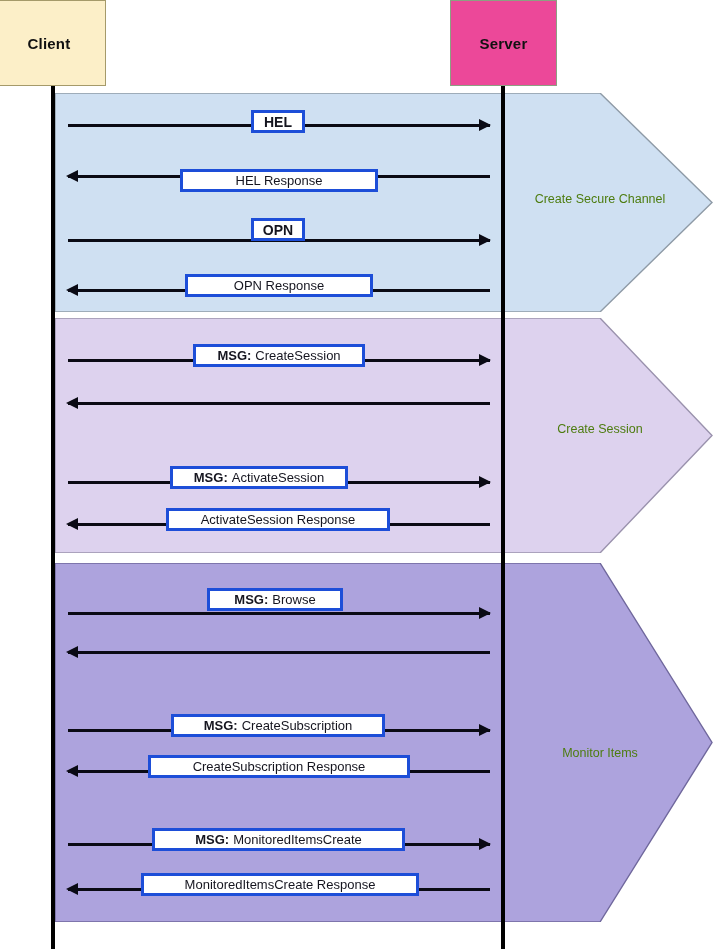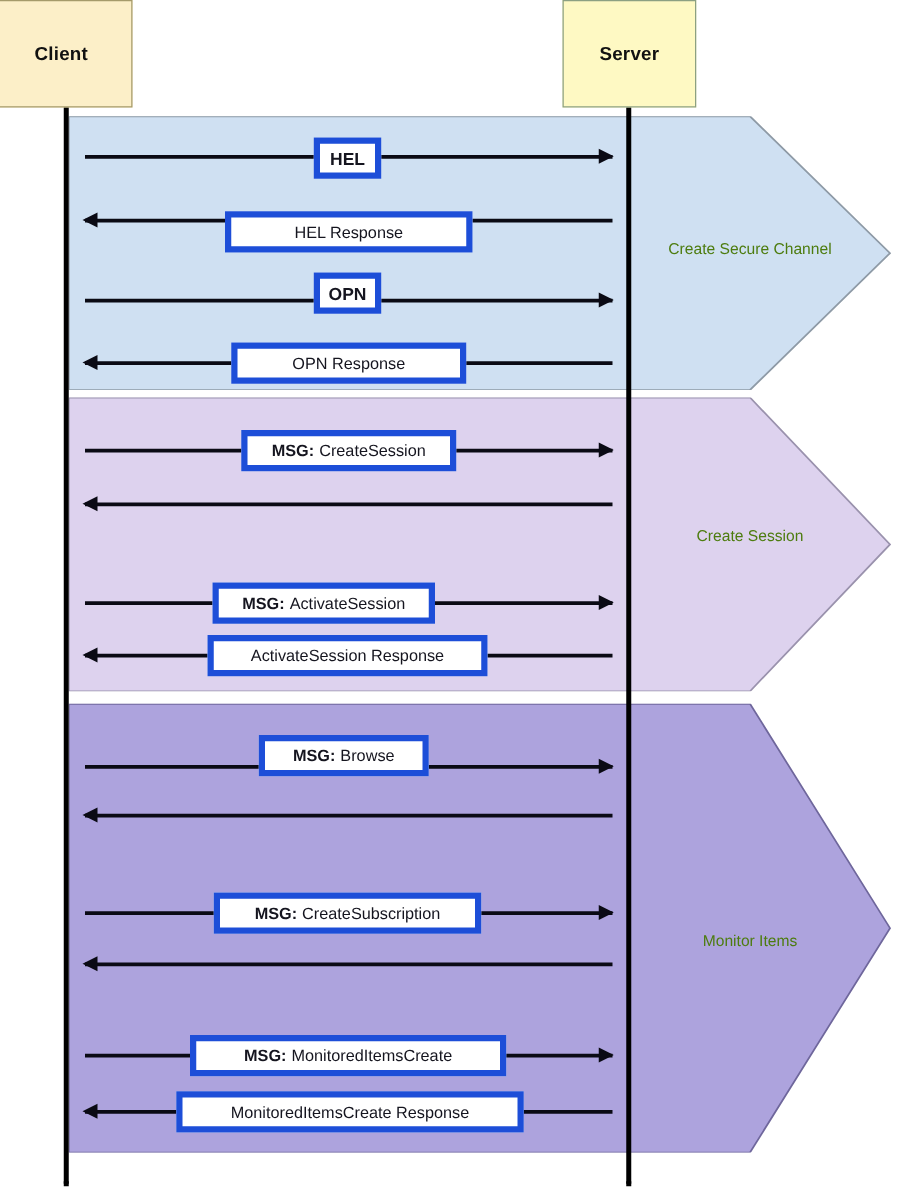--- a/index.html
+++ b/index.html
@@ -35,21 +35,21 @@
     width: 114px;
     height: 86px;
     background: #fcefc8;
     border-color: #a59a6a;
   }
   .actor-server {
     left: 450px;
     top: 0px;
     width: 107px;
     height: 86px;
-    background: #fef9c3;
+    background: #ec4899;
     border-color: #8ca082;
   }
 
   
   .lifeline {
     position: absolute;
     width: 4px;
     background: #000000;
     top: 85px;
     height: 862px;
@@ -105,29 +105,29 @@
     border-top: 6px solid transparent;
     border-bottom: 6px solid transparent;
     border-right: 12px solid #0a0a14;
   }
 
   
   .msg-box {
     position: absolute;
     box-sizing: border-box;
     background: #ffffff;
-    border: 5px solid #1d4ed8;
+    border: 3px solid #1d4ed8;
     display: flex;
     align-items: center;
     justify-content: center;
     font-size: 13px;
     color: #15151f;
     white-space: nowrap;
     padding: 0 8px;
-    height: 33px;
+    height: 23px;
   }
   .msg-box .prefix {
     font-weight: bold;
     margin-right: 4px;
   }
   .msg-box.bold-only {
     font-weight: bold;
     font-size: 14px;
   }
 </style>
@@ -252,20 +252,23 @@
   </div>
   <div class="msg-box" style="left:171px; top:714px; width:214px;">
     <span class="prefix">MSG:</span>
     <span>CreateSubscription</span>
   </div>
 
   <div class="msg" style="top:771px; left:0;">
     <div class="msg-line" style="left:68px; width:422px;"></div>
     <div class="arrowhead left" style="left:66px;"></div>
   </div>
+  <div class="msg-box" style="left:148px; top:755px; width:262px;">
+    <span>CreateSubscription Response</span>
+  </div>
 
   <div class="msg" style="top:844px; left:0;">
     <div class="msg-line" style="left:68px; width:422px;"></div>
     <div class="arrowhead right" style="left:479px;"></div>
   </div>
   <div class="msg-box" style="left:152px; top:828px; width:253px;">
     <span class="prefix">MSG:</span>
     <span>MonitoredItemsCreate</span>
   </div>
 

